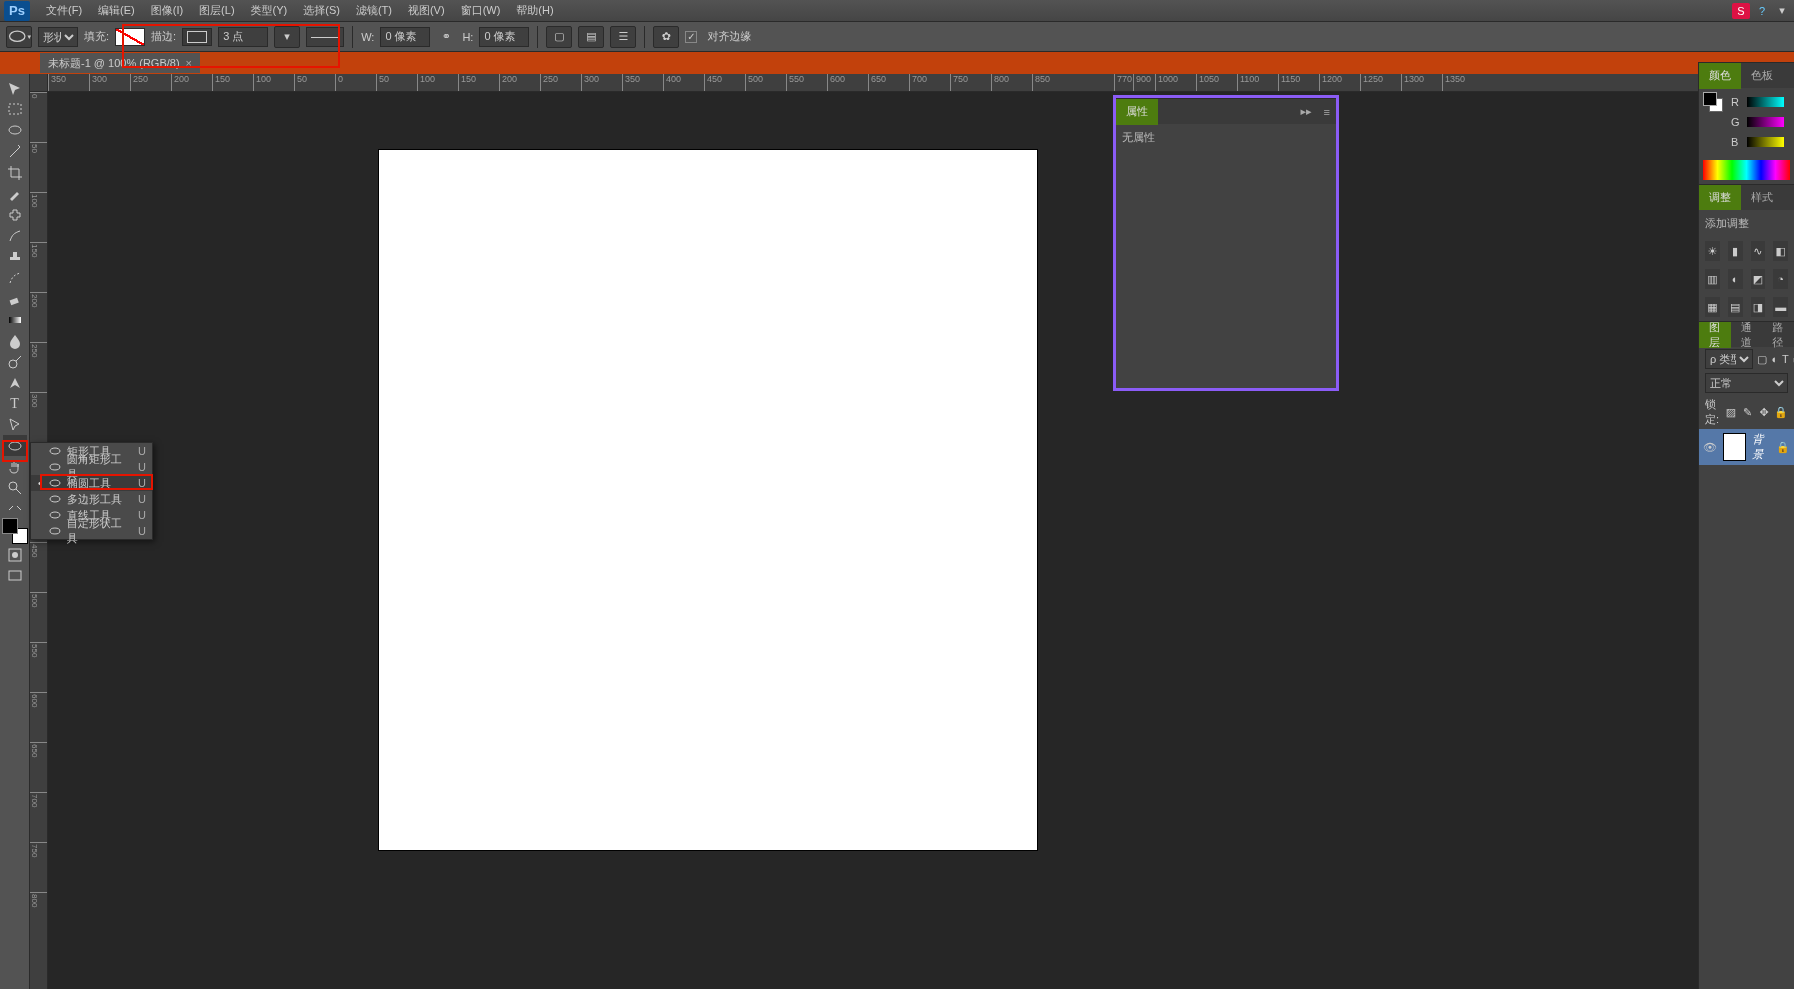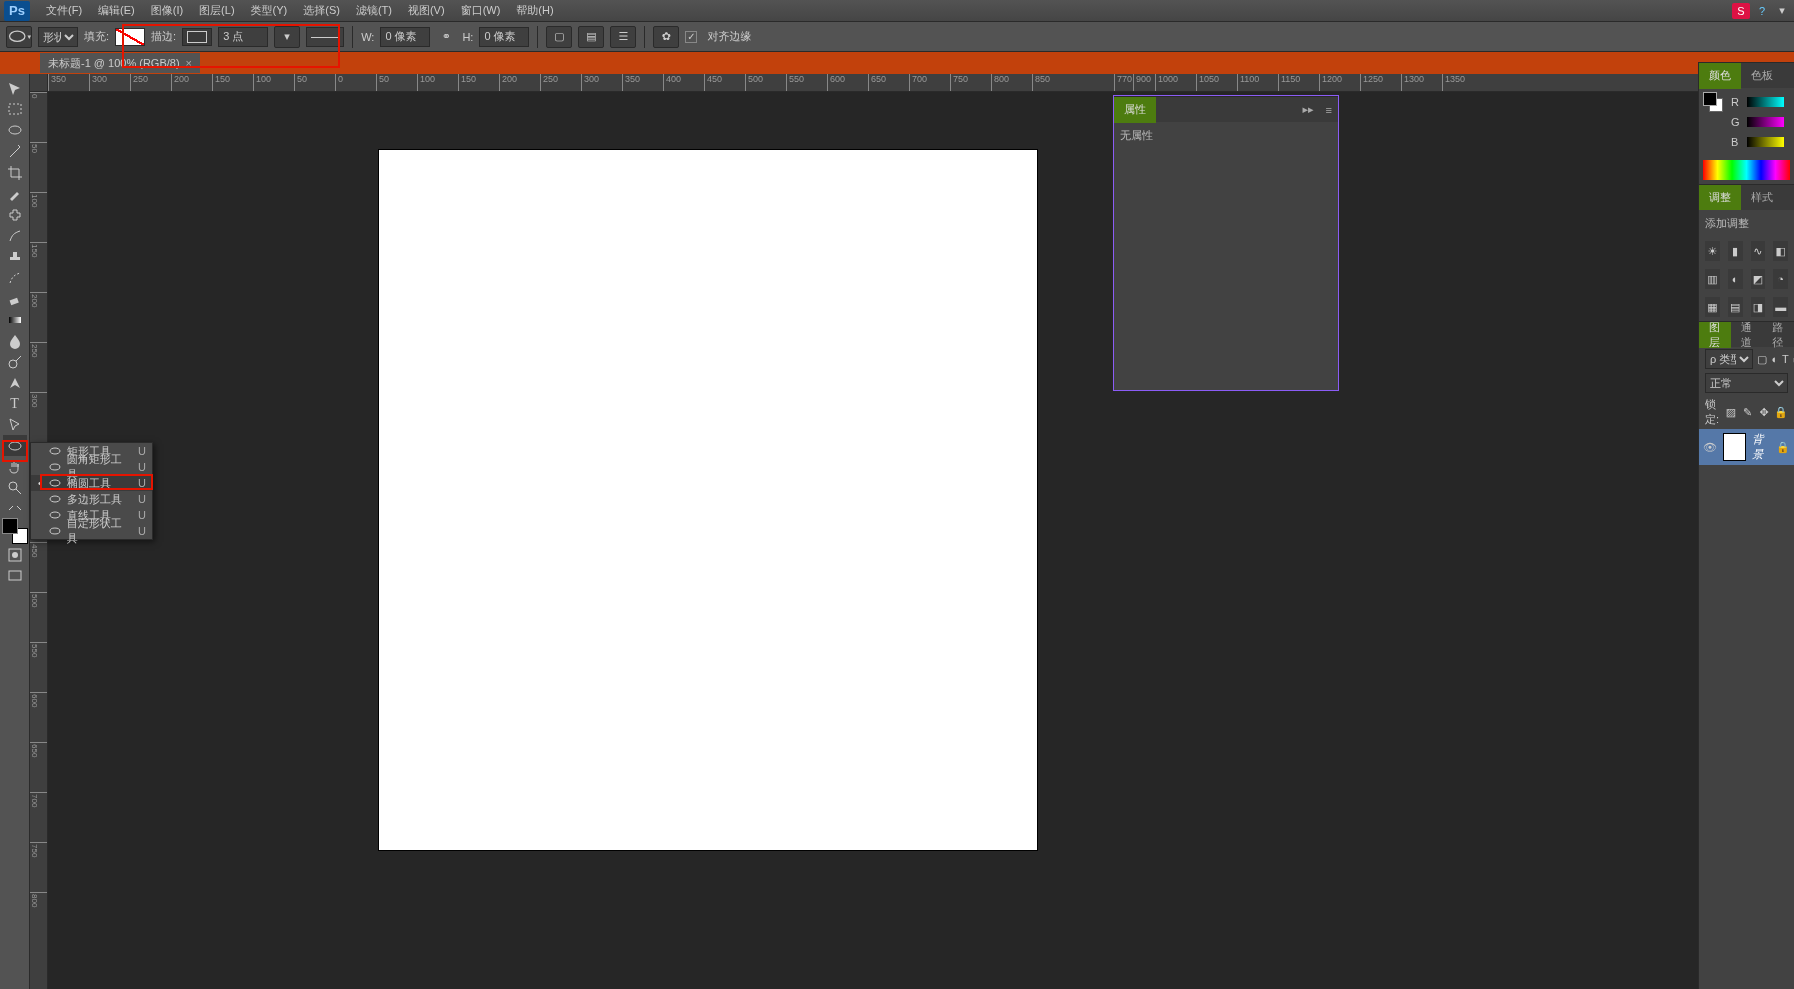--- a/index.html
+++ b/index.html
@@ -62,21 +62,21 @@
 .rgb .bar{flex:1;height:10px}
 .bar.r{background:linear-gradient(to right,#000,#0ff)}
 .bar.g{background:linear-gradient(to right,#000,#f0f)}
 .bar.b{background:linear-gradient(to right,#000,#ff0)}
 .spectrum{height:20px;background:linear-gradient(to right,red,yellow,lime,cyan,blue,magenta,red);margin:4px}
 .layer-row{display:flex;align-items:center;height:36px;background:#5578a8;padding:0 4px;gap:6px}
 .layer-thumb{width:28px;height:28px;background:#fff;border:1px solid #000}
 .layer-name{font-style:italic;color:#fff}
 .eye{width:16px;text-align:center}
 .icon-btn{width:20px;height:20px;display:flex;align-items:center;justify-content:center}
-.prop-panel{position:absolute;left:1113px;top:95px;width:226px;height:296px;background:#424242;border:1px solid #8b5cf6}
+.prop-panel{position:absolute;left:1113px;top:95px;width:226px;height:296px;background:#424242;border:3px solid #8b5cf6}
 .adj-row{display:flex;gap:8px;padding:4px 6px}
 .adj-row .ai{width:20px;height:20px;background:#3a3a3a;display:flex;align-items:center;justify-content:center}
 select.fake{background:#3f3f3f;border:1px solid #2a2a2a;color:#ccc;height:20px;font-size:11px}
 .filter-row{display:flex;align-items:center;gap:4px;padding:2px 6px}
 </style>
 </head>
 <body>
 
 <div class="menubar">
   <div class="ps-logo">Ps</div>

